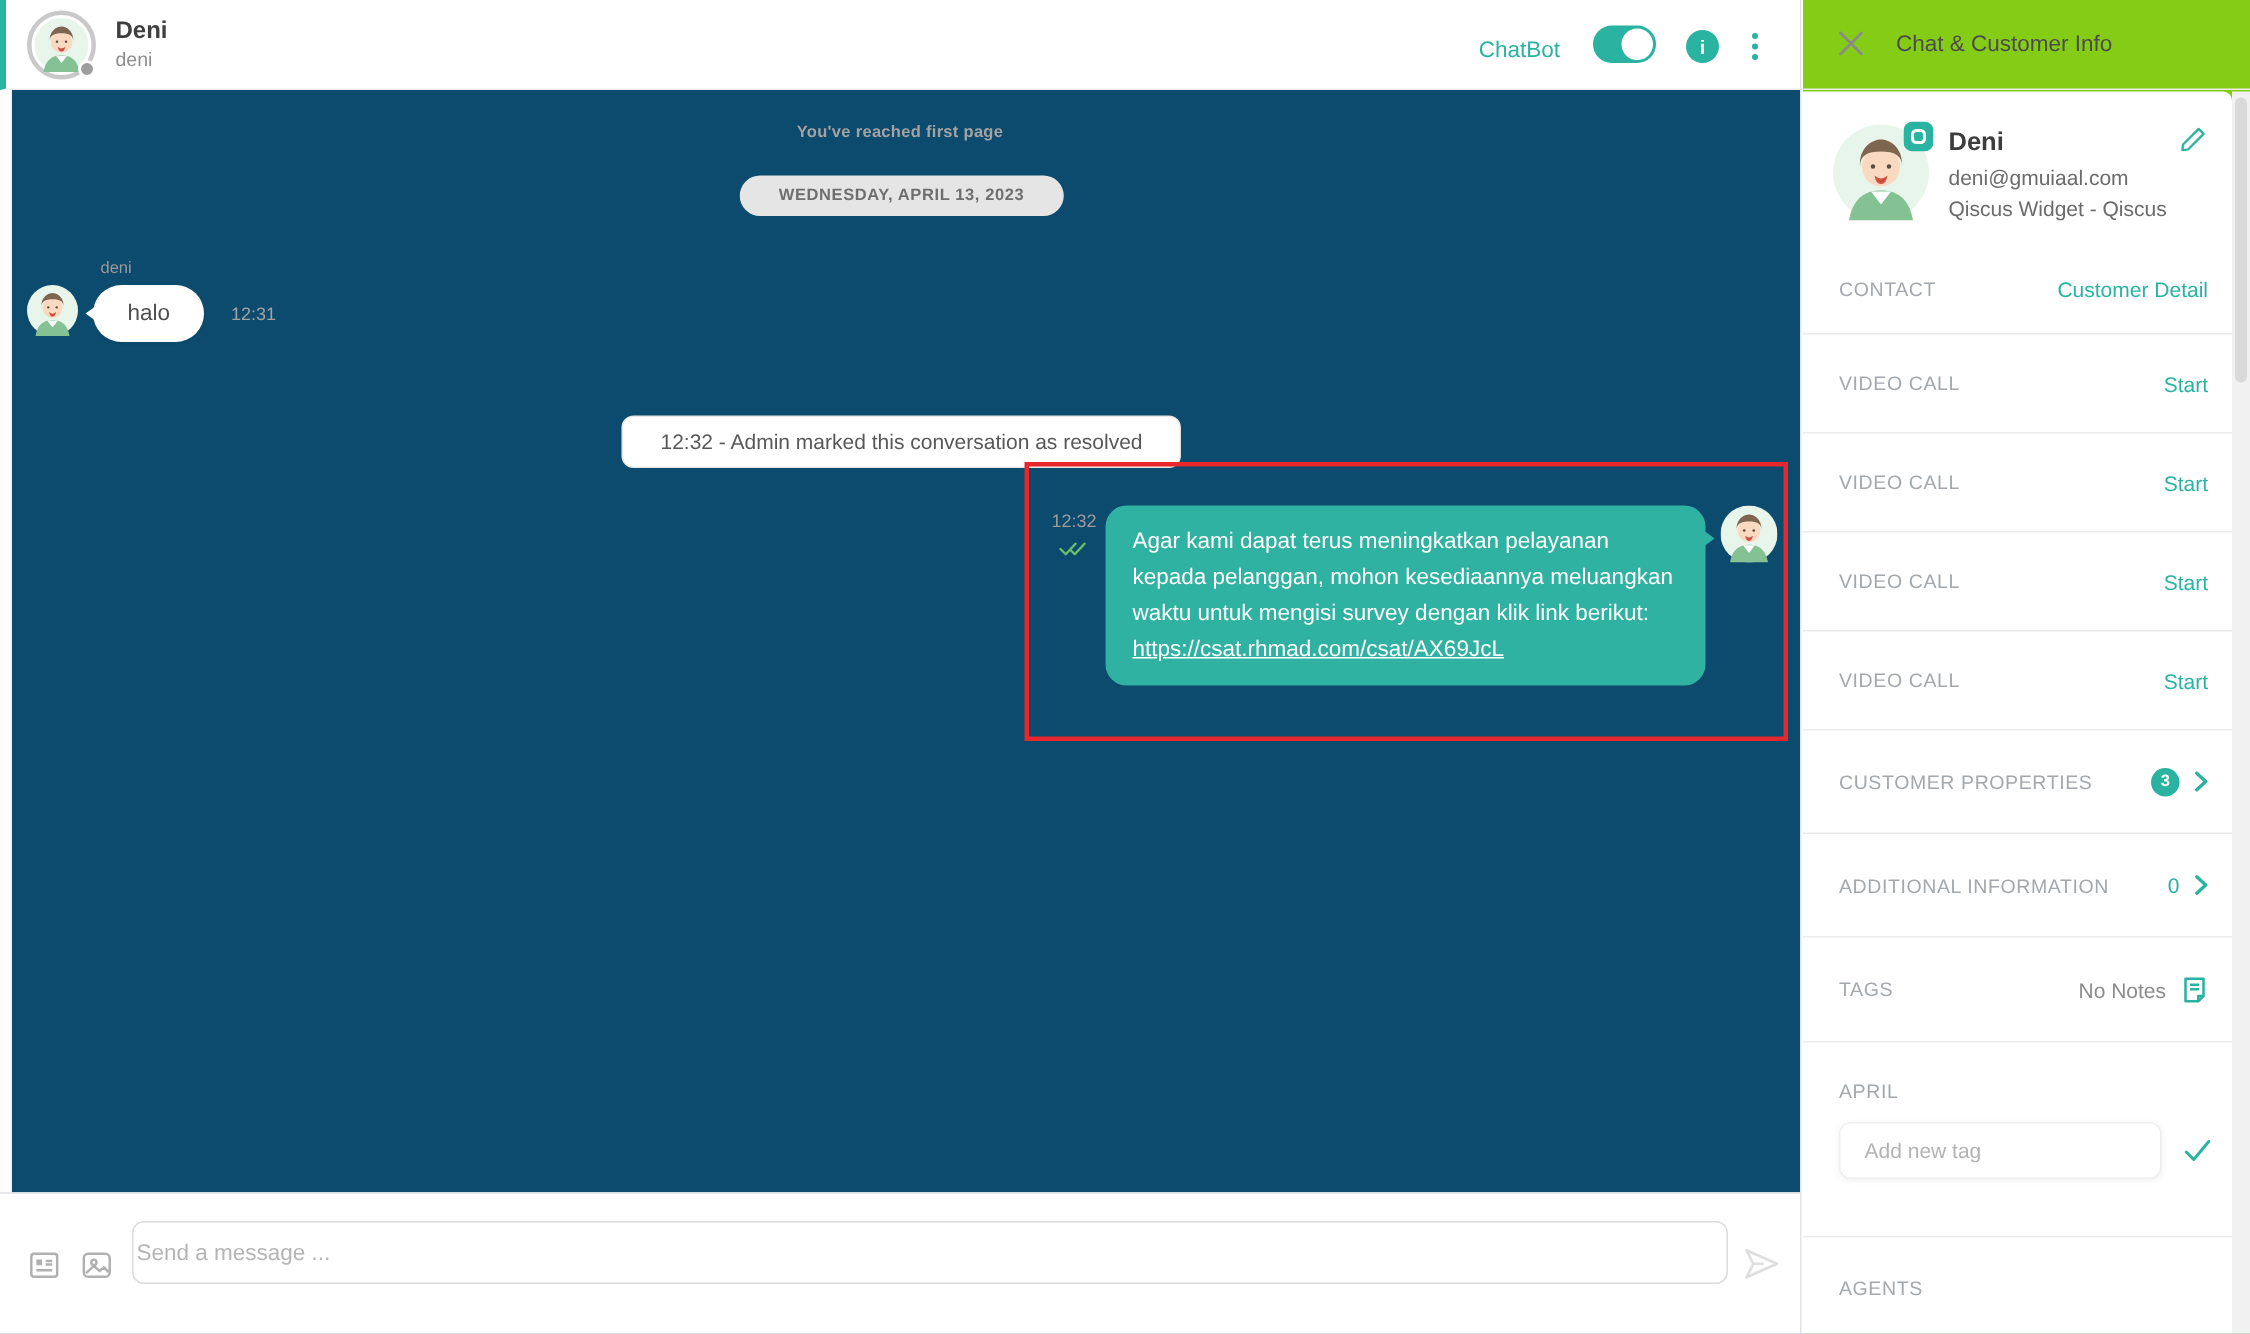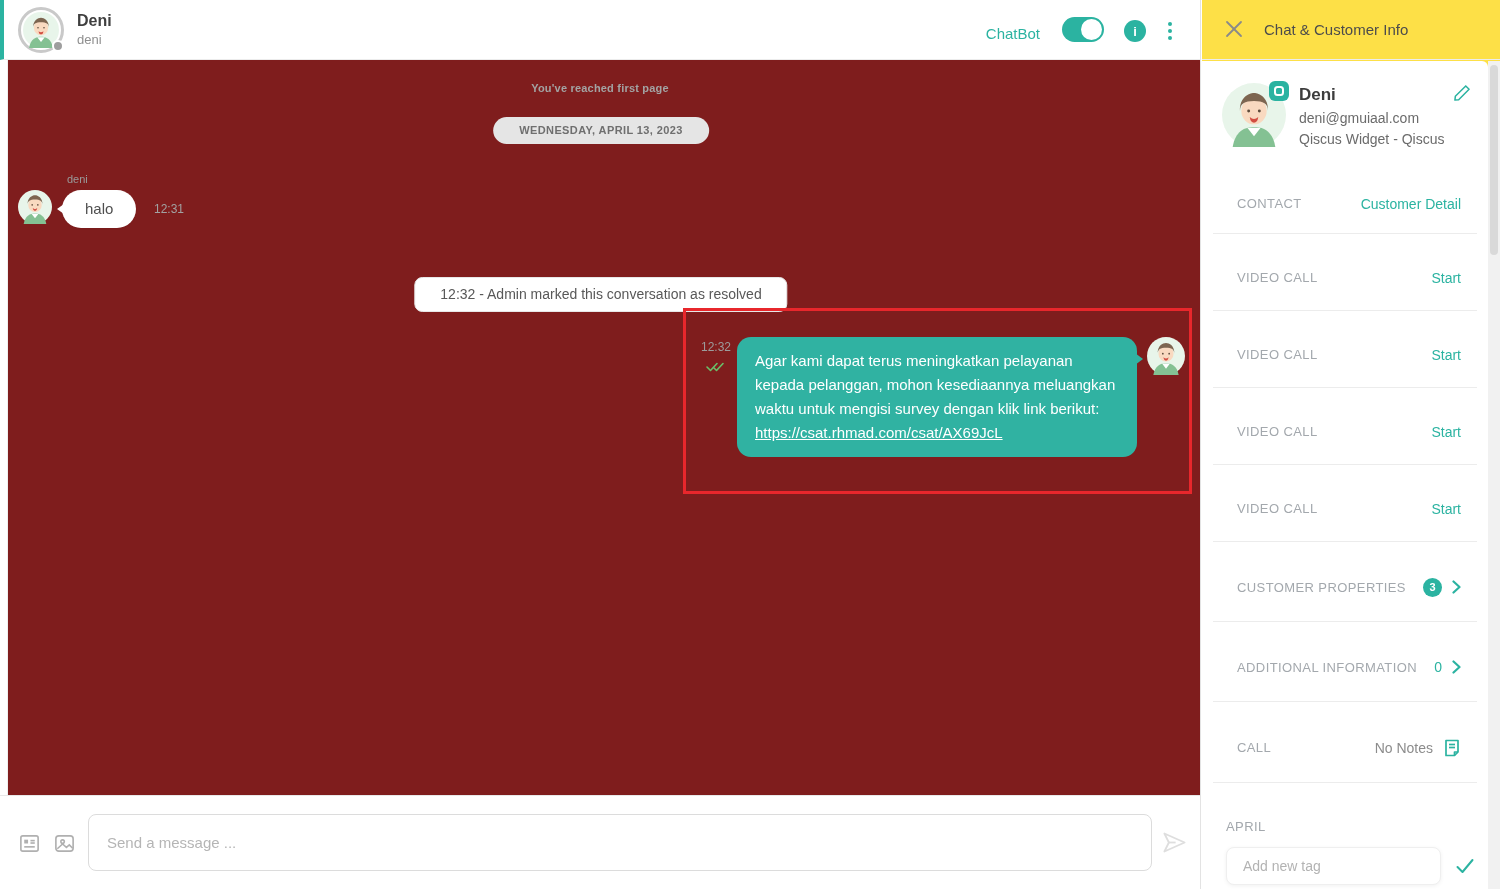--- a/index.html
+++ b/index.html
@@ -24,21 +24,21 @@
   .hdr-sub { font-size:13px; color:#8f8f8f; margin-top:2px; }
   .hdr-right { margin-left:auto; display:flex; align-items:flex-end; padding-right:26px; }
   .chatbot-label { color:var(--accent); font-size:15px; font-weight:500; margin-right:22px; }
   .toggle { position:relative; width:42px; height:25px; background:var(--accent); border-radius:13px; cursor:pointer; }
   .toggle .knob { position:absolute; top:2px; right:2px; width:21px; height:21px; background:#fff; border-radius:50%; }
   .info-icon { width:22px; height:22px; margin-left:20px; border-radius:50%; background:var(--accent); color:#fff;
     font-size:13px; font-weight:bold; display:flex; align-items:center; justify-content:center; cursor:pointer; }
   .kebab { margin-left:20px; display:flex; flex-direction:column; gap:3px; cursor:pointer; padding:2px; }
   .kebab i { width:4px; height:4px; border-radius:50%; background:var(--accent); }
 
-  .chat-body { position:absolute; top:60px; bottom:94px; left:0; right:0; background:#7f1d1d; }
+  .chat-body { position:absolute; top:60px; bottom:94px; left:0; right:0; background:#0c4a6e; }
   .chat-gutter { position:absolute; left:0; top:0; bottom:0; width:8px; background:#fff; border-right:1px solid #efefef; }
 
   .notice { position:absolute; top:22px; left:0; width:100%; text-align:center;
     font-size:11px; font-weight:bold; color:#a3a3a3; letter-spacing:.2px; }
   .date-chip { position:absolute; top:57px; left:601px; transform:translateX(-50%); height:27px; line-height:27px;
     padding:0 26px; background:#e5e5e5; border-radius:14px; font-size:11px; font-weight:bold; color:#6f6f6f;
     letter-spacing:.4px; white-space:nowrap; }
 
   .in-sender { position:absolute; left:67px; top:113px; font-size:11px; color:#9a9a9a; }
   .in-avatar { position:absolute; left:18px; top:130px; width:34px; height:34px; }
@@ -61,45 +61,45 @@
     background:var(--bubble); border-radius:14px; color:#fff; font-size:15px; line-height:24px; z-index:4; }
   .out-bubble:after { content:""; position:absolute; right:-6px; top:16px; border-top:6px solid transparent;
     border-bottom:6px solid transparent; border-left:8px solid var(--bubble); }
   .out-link { color:#fff; text-decoration:underline; display:inline-block; cursor:pointer; }
   .out-avatar { position:absolute; left:1147px; top:277px; width:38px; height:38px; }
 
   .chat-footer { position:absolute; left:0; right:0; bottom:0; height:94px; background:#fff; border-top:1px solid #e8e8e8; }
   .footer-icon { position:absolute; top:36px; width:23px; height:23px; color:#b0b0b0; cursor:pointer; }
   .footer-icon.template { left:18px; }
   .footer-icon.image { left:53px; }
-  .msg-input { position:absolute; left:88px; top:18px; width:1064px; height:57px; border:1px solid #dcdcdc;
-    border-radius:8px; padding:0 18px; font-size:15px; color:#555; outline:none; font-family:inherit; background:#fff; }
+  .msg-input { position:absolute; left:88px; top:18px; width:1064px; height:42px; border:1px solid #dcdcdc;
+    border-radius:8px; padding:0 2px; font-size:15px; color:#555; outline:none; font-family:inherit; background:#fff; }
   .msg-input::placeholder { color:#b5b5b5; }
   .send-btn { position:absolute; left:1161px; top:33px; width:27px; height:27px; color:#dedede; cursor:pointer;
     background:none; border:none; padding:0; }
 
   
-  .side-panel { position:absolute; left:1202px; top:0; width:298px; height:889px; background:#fde047; }
+  .side-panel { position:absolute; left:1202px; top:0; width:298px; height:889px; background:#84cc16; }
   .side-header { height:60px; border-bottom:1px solid #ececec; display:flex; align-items:center; padding-left:22px; }
   .close-btn { width:20px; height:20px; color:#8a8a8a; cursor:pointer; background:none; border:none; padding:0; }
   .side-title { margin-left:20px; font-size:15px; color:#4c4c4c; }
   .side-body { position:absolute; top:61px; left:0; width:286px; bottom:0; background:#fff; border-radius:0 6px 0 0; }
   .side-scroll { position:absolute; top:61px; right:0; width:12px; bottom:0; background:#f1f1f1; }
   .side-scroll .thumb { position:absolute; top:4px; left:2px; width:8px; height:190px; background:#d9d9d9; border-radius:4px; }
 
   .customer-card { display:flex; padding:22px 16px 16px 20px; }
   .cust-avatar-wrap { position:relative; width:64px; height:64px; flex:0 0 auto; }
   .cust-avatar-wrap .avatar-slot { width:64px; height:64px; }
   .channel-badge { position:absolute; top:-2px; right:-3px; width:20px; height:20px; }
   .cust-info { margin-left:13px; padding-top:2px; }
   .cust-name { font-size:17px; font-weight:bold; color:#3d3d3d; }
   .cust-line { font-size:14px; color:#6b6b6b; margin-top:5px; }
   .edit-btn { margin-left:auto; width:20px; height:20px; color:var(--accent); cursor:pointer; background:none; border:none; padding:0; }
 
-  .sd-row { display:flex; align-items:center; justify-content:space-between; margin:11px; padding:0 16px 0 24px;
+  .sd-row { display:flex; align-items:center; justify-content:space-between; margin:0; padding:0 16px 0 24px;
     border-bottom:1px solid #ececec; }
   .sd-label { font-size:13px; color:#a3a8ad; letter-spacing:.4px; }
   .sd-action { font-size:14px; color:var(--accent); font-weight:500; cursor:pointer; }
   .row-contact { height:60px; }
   .row-video { height:66px; }
   .row-props, .row-addinfo { height:69px; }
   .row-notes { height:70px; }
   .row-right { display:flex; align-items:center; gap:10px; }
   .count-badge { width:19px; height:19px; border-radius:50%; background:var(--accent); color:#fff; font-size:11px;
     font-weight:bold; display:flex; align-items:center; justify-content:center; }
@@ -315,21 +315,21 @@
           <span class="count-plain">0</span>
           <span class="chev">
             <svg width="9" height="14" viewBox="0 0 9 14" fill="none" stroke="currentColor" stroke-width="2.2" stroke-linecap="round" stroke-linejoin="round">
                 <path d="M1.5 1.5 L7.5 7 L1.5 12.5"></path>
               </svg>
           </span>
         </span>
       </div>
 
       <div class="sd-row row-notes">
-        <span class="sd-label">CALL</span>
+        <span class="sd-label">TAGS</span>
         <span class="row-right">
           <span class="notes-val">No Notes</span>
           <span class="note-icon">
             <svg width="18" height="18" viewBox="0 0 18 18" fill="none" stroke="currentColor" stroke-width="1.7" stroke-linejoin="round">
               <path d="M3 1.5 H15 V13 L11.5 16.5 H3 Z"></path>
               <path d="M15 13 H11.5 V16.5"></path>
               <line x1="6" y1="5.5" x2="12" y2="5.5"></line>
                 <line x1="6" y1="8.5" x2="12" y2="8.5"></line>
             </svg>
           </span>

